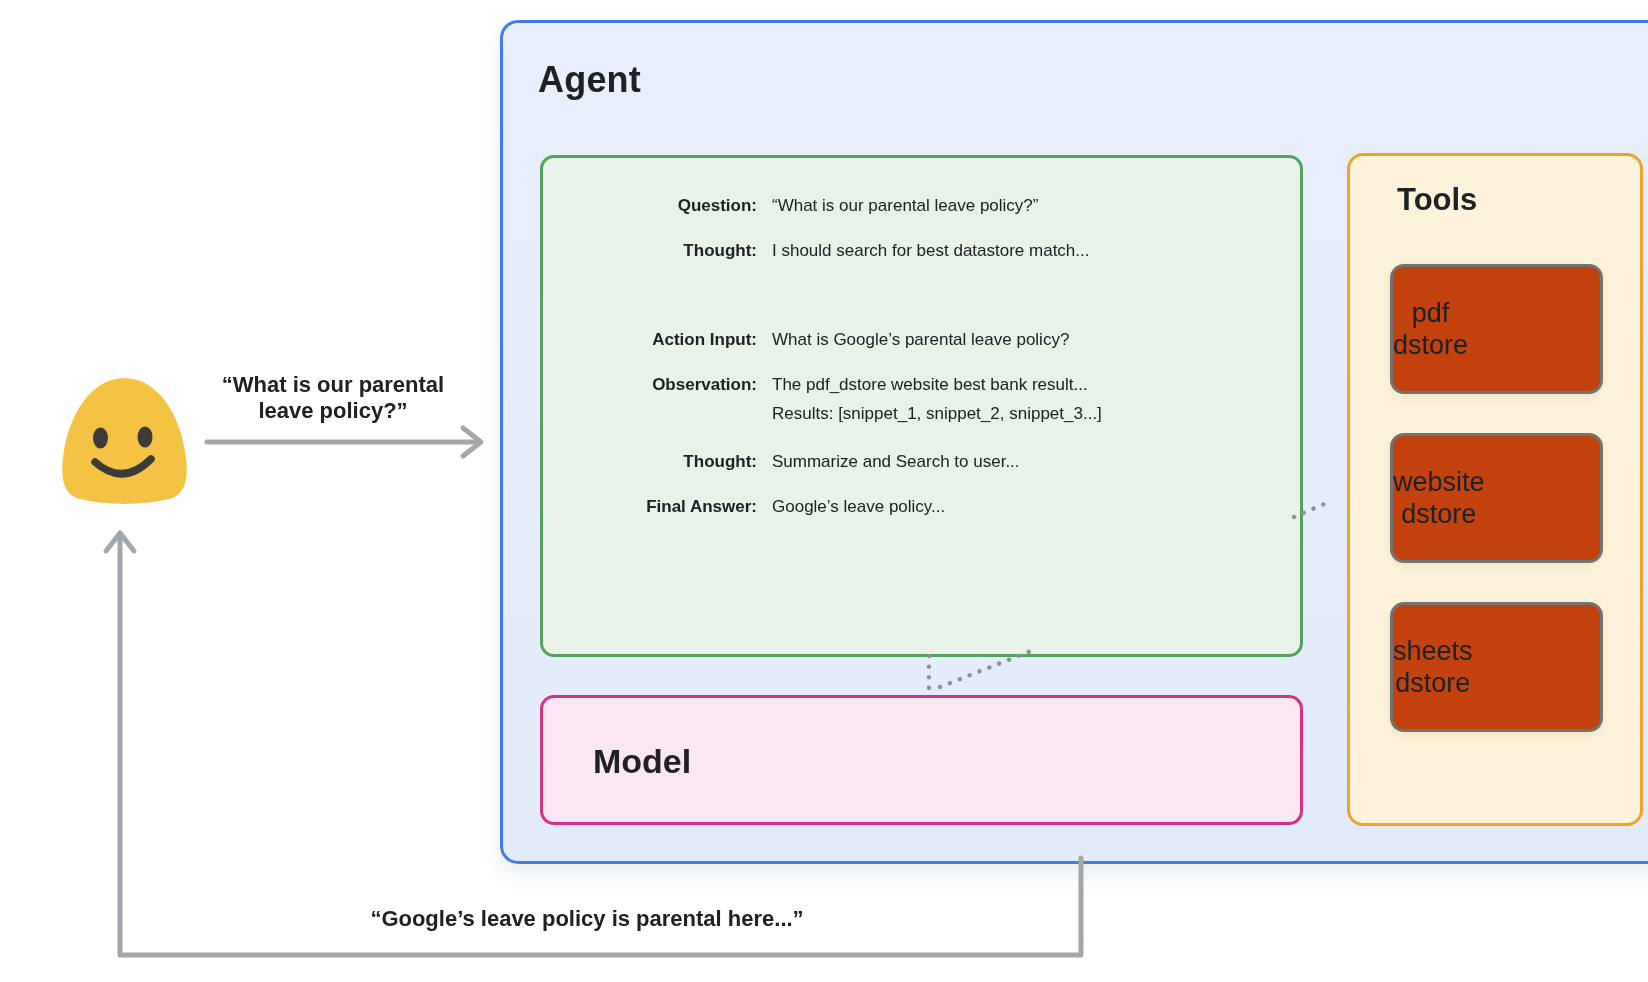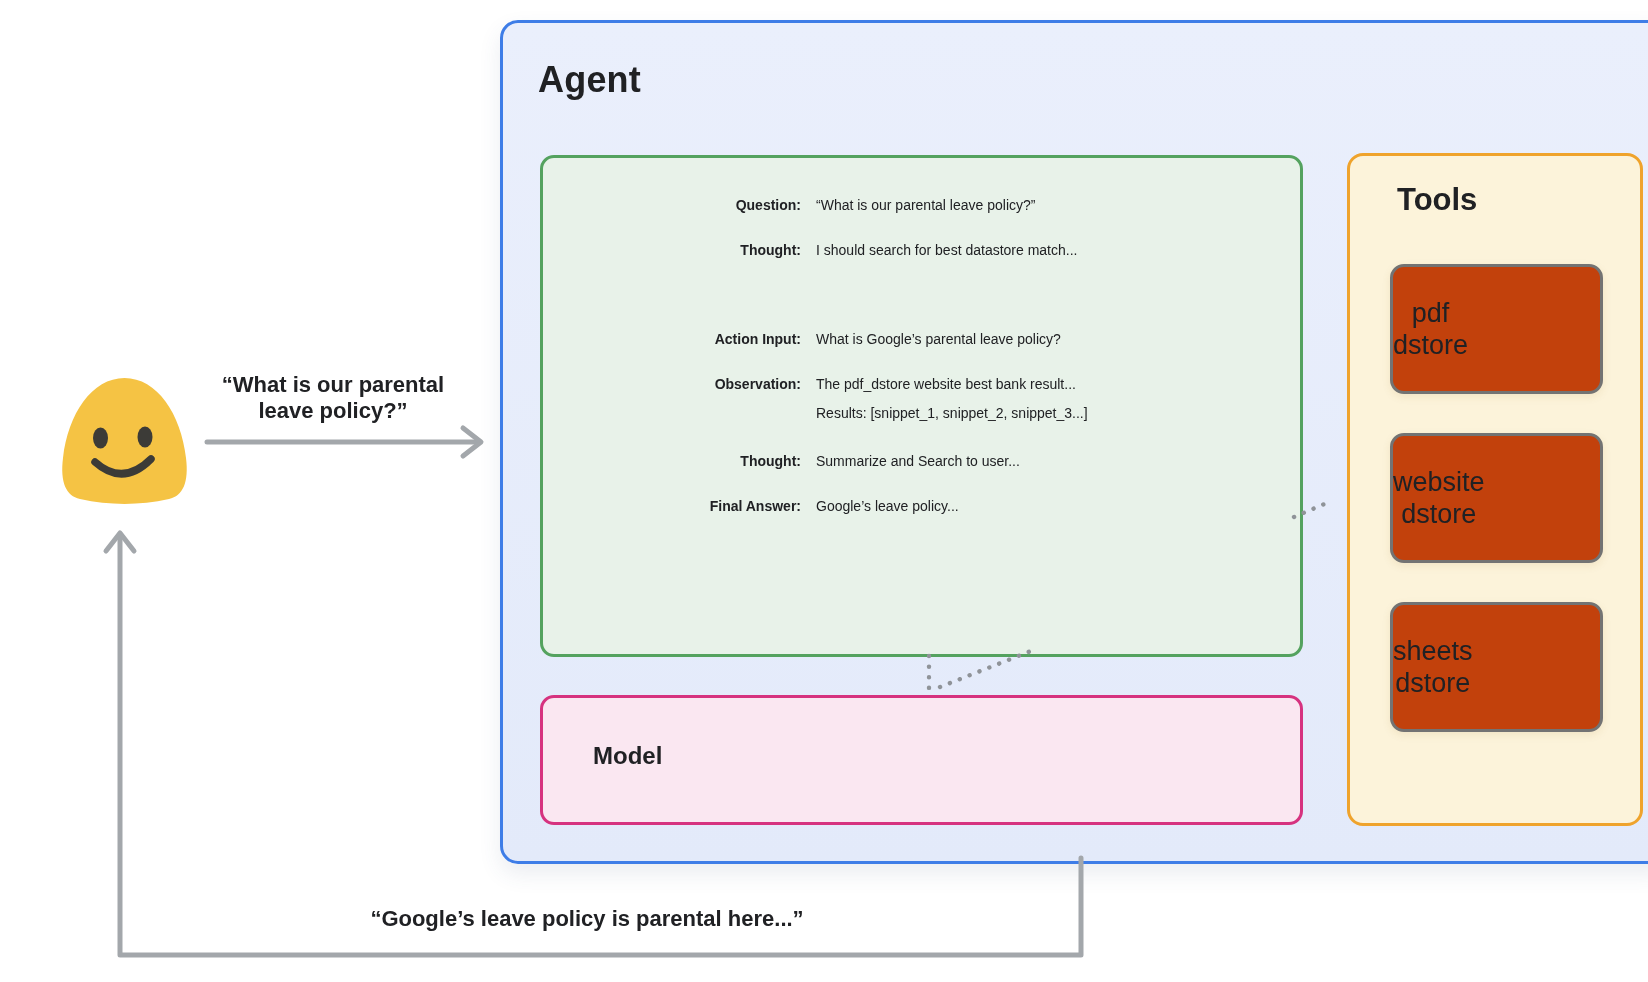--- a/index.html
+++ b/index.html
@@ -16,31 +16,31 @@
     border:3px solid #3e7de7;border-radius:18px;
     box-shadow:0 10px 22px rgba(60,80,120,0.10);
   }
   .agent-title{position:absolute;left:35px;top:36px;font-size:36px;font-weight:600;letter-spacing:.2px;}
 
   
   .scratchpad{
     position:absolute;left:37px;top:132px;width:757px;height:496px;
     background:#e8f2e9;border:3px solid #54a25f;border-radius:14px;
   }
-  .sp-row{position:absolute;left:0;right:14px;display:flex;font-size:14px;line-height:29px;padding-left:44px;}
+  .sp-row{position:absolute;left:0;right:14px;display:flex;font-size:17px;line-height:29px;}
   .sp-label{width:204px;padding-left:10px;text-align:right;font-weight:700;flex:0 0 auto;}
   .sp-value{margin-left:15px;font-weight:400;white-space:pre-line;}
   .sp-value .line2{display:block;}
 
   
   .model-box{
     position:absolute;left:37px;top:672px;width:757px;height:124px;
     background:#fae7f1;border:3.5px solid #d6327f;border-radius:14px;
   }
-  .model-title{position:absolute;left:50px;top:44px;font-size:24px;font-weight:600;}
+  .model-title{position:absolute;left:50px;top:44px;font-size:34px;font-weight:600;}
 
   
   .tools-box{
     position:absolute;left:844px;top:130px;width:290px;height:667px;
     background:#fcf3da;border:3px solid #efa32c;border-radius:16px;
   }
   .tools-title{position:absolute;left:47px;top:26px;font-size:31px;font-weight:600;}
   .tool-card{
     position:absolute;left:40px;width:207px;height:124px;
     background:#c2410c;border:3px solid #737373;border-radius:14px;

